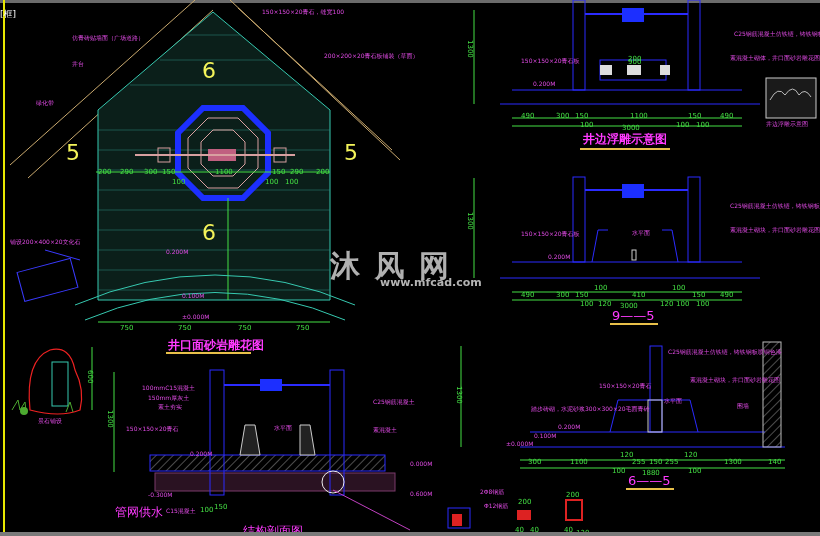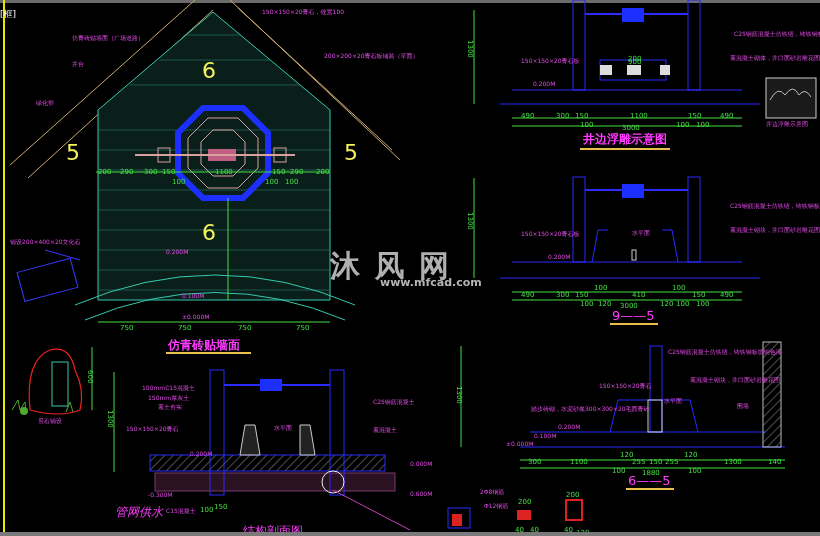--- a/index.html
+++ b/index.html
@@ -172,21 +172,21 @@
 <div class="dim" style="left:265px;top:178px;">100</div>
 <div class="dim" style="left:285px;top:178px;">100</div>
 <div class="dim" style="left:120px;top:324px;">750</div>
 <div class="dim" style="left:178px;top:324px;">750</div>
 <div class="dim" style="left:238px;top:324px;">750</div>
 <div class="dim" style="left:296px;top:324px;">750</div>
 <div class="note" style="left:166px;top:248px;">0.200M</div>
 <div class="note" style="left:182px;top:313px;">±0.000M</div>
 <div class="note" style="left:182px;top:292px;">0.100M</div>
 
-<div class="title" style="left:168px;top:337px;">仿青砖贴墙面</div>
+<div class="title" style="left:168px;top:337px;">井口面砂岩雕花图</div>
 <div class="title-ul" style="left:166px;top:352px;width:85px;"></div>
 
 <div class="note" style="left:734px;top:30px;">C25钢筋混凝土仿铁链，铸铁钢板喷铜色漆</div>
 <div class="note" style="left:730px;top:54px;">素混凝土砌体，井口面砂岩雕花图</div>
 <div class="note" style="left:521px;top:57px;">150×150×20青石板</div>
 <div class="note" style="left:533px;top:80px;">0.200M</div>
 <div class="dim" style="left:628px;top:42px;margin-top:16px;">900</div>
 <div class="dim" style="left:628px;top:55px;">200</div>
 <div class="dim" style="left:521px;top:112px;">490</div>
 <div class="dim" style="left:556px;top:112px;">300</div>
@@ -259,21 +259,21 @@
 <div class="note" style="left:190px;top:450px;">0.200M</div>
 <div class="note" style="left:148px;top:491px;">-0.300M</div>
 <div class="note" style="left:274px;top:424px;">水平面</div>
 <div class="note" style="left:373px;top:398px;">C25钢筋混凝土</div>
 <div class="note" style="left:373px;top:426px;">素混凝土</div>
 <div class="dim" style="left:200px;top:506px;">100</div>
 <div class="dim" style="left:214px;top:503px;">150</div>
 <div class="dim" style="left:106px;top:410px;writing-mode:vertical-rl;">1300</div>
 <div class="note" style="left:410px;top:460px;">0.000M</div>
 <div class="note" style="left:410px;top:490px;">0.600M</div>
-<div class="title" style="left:115px;top:504px;font-weight:normal;font-style:italic;">管网供水</div>
+<div class="title" style="left:115px;top:504px;font-weight:normal;">管网供水</div>
 <div class="title" style="left:243px;top:523px;font-weight:normal;">结构剖面图</div>
 
 <div class="note" style="left:38px;top:417px;">景石铺设</div>
 <div class="dim" style="left:86px;top:370px;writing-mode:vertical-rl;">600</div>
 
 <div class="note" style="left:480px;top:488px;">2Φ8钢筋</div>
 <div class="note" style="left:484px;top:502px;">Φ12钢筋</div>
 <div class="dim" style="left:518px;top:498px;">200</div>
 <div class="dim" style="left:515px;top:526px;">40</div>
 <div class="dim" style="left:530px;top:526px;">40</div>

